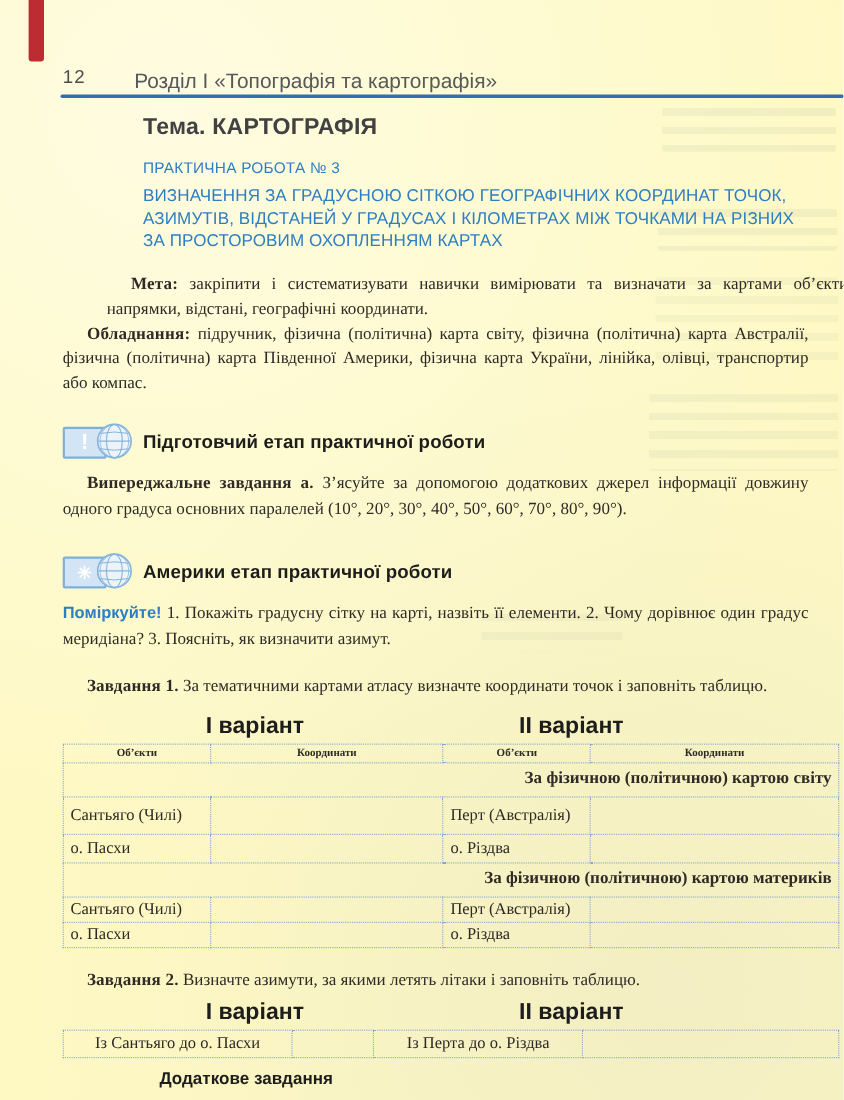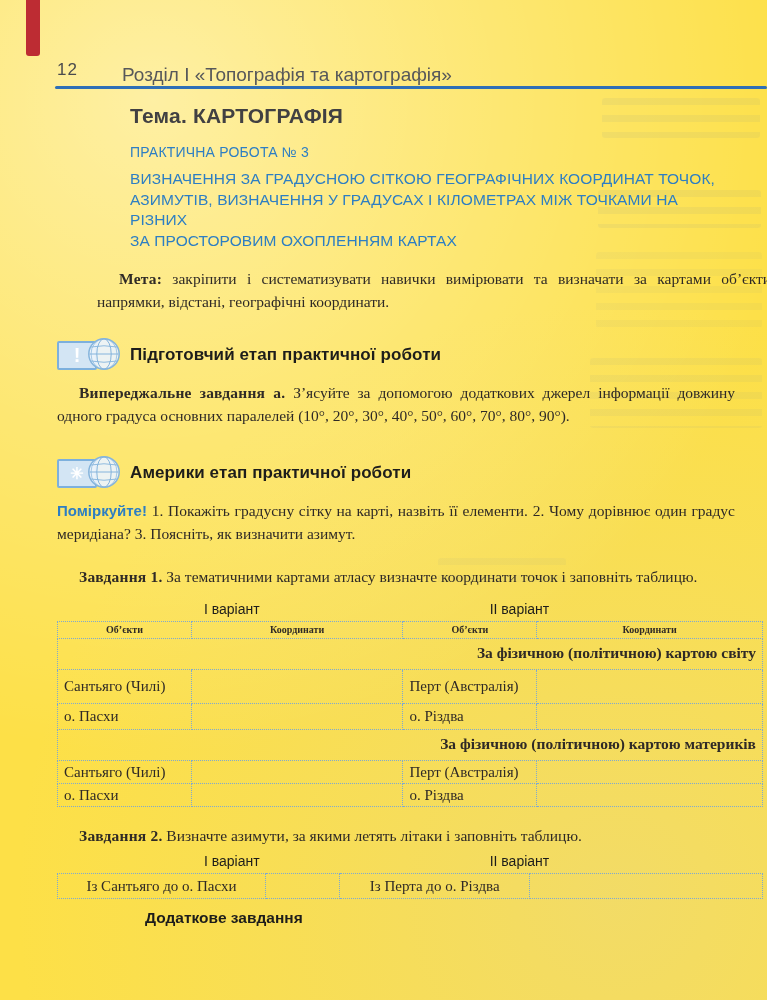--- a/index.html
+++ b/index.html
@@ -1,19 +1,19 @@
 <!DOCTYPE html>
 <html><head>
 <meta charset="utf-8">
 <style>
   html,body{margin:0;padding:0;}
   .page{
     position:relative;
     width:767px;height:1000px;
-    background:#fde047;
+    background:#fef9c3;
     overflow:hidden;
     font-family:"Liberation Serif", serif;
     color:#2f2a26;
   }
   
   .page::before{
     content:"";position:absolute;inset:0;
     background:
       radial-gradient(circle at 20% 10%, rgba(255,255,255,.5), transparent 60%),
       radial-gradient(circle at 80% 90%, rgba(210,205,195,.25), transparent 55%);
@@ -84,21 +84,21 @@
   .pglobe{position:absolute;left:30px;top:0;}
   .sect-title{
     font-family:"Liberation Sans", sans-serif;
     font-size:17px;font-weight:bold;color:#1d1d1b;margin-left:7px;letter-spacing:.1px;
   }
   .sect-para{margin-top:9px;}
   .lead-blue{color:#2d7ec3;font-family:"Liberation Sans", sans-serif;font-weight:bold;font-size:15px;}
   .task-para{margin-top:21px;}
   .variants{
     display:flex;width:706px;margin-top:12px;
-    font-family:"Liberation Sans", sans-serif;font-weight:normal;font-size:14px;color:#1d1d1b;
+    font-family:"Liberation Sans", sans-serif;font-weight:bold;font-size:21px;color:#1d1d1b;
   }
   .variants .v1{flex:0 0 49.5%;text-align:center;}
   .variants .v2{flex:0 0 32%;text-align:center;}
   table{
     border-collapse:collapse;width:706px;table-layout:fixed;margin-top:4px;
   }
   td,th{
     border:1px dotted #7fa9cf;
     font-size:15px;line-height:1.2;
     padding:2px 6px;overflow:hidden;white-space:nowrap;
@@ -135,25 +135,26 @@
     <span class="chapter">Розділ І «Топографія та картографія»</span>
   </div>
   <div class="headrule"></div>
 
   <div class="doc">
 
     <div class="topic">Тема. КАРТОГРАФІЯ</div>
     <div class="worktitle">ПРАКТИЧНА РОБОТА № 3</div>
     <div class="bigheading">
       <div>ВИЗНАЧЕННЯ ЗА ГРАДУСНОЮ СІТКОЮ ГЕОГРАФІЧНИХ КООРДИНАТ ТОЧОК,</div>
-      <div>АЗИМУТІВ, ВИЗНАЧЕННЯ У ГРАДУСАХ І КІЛОМЕТРАХ МІЖ ТОЧКАМИ НА РІЗНИХ</div>
+      <div>АЗИМУТІВ, ВІДСТАНЕЙ У ГРАДУСАХ І КІЛОМЕТРАХ МІЖ ТОЧКАМИ НА РІЗНИХ</div>
       <div>ЗА ПРОСТОРОВИМ ОХОПЛЕННЯМ КАРТАХ</div>
     </div>
 
     <p class="para meta-para"><b>Мета:</b><span> закріпити і систематизувати навички вимірювати та визначати за картами об’єкти, напрямки, відстані, географічні координати.</span></p>
+    <p class="para"><b>Обладнання:</b><span> підручник, фізична (політична) карта світу, фізична (політична) карта Австралії, фізична (політична) карта Південної Америки, фізична карта України, лінійка, олівці, транспортир або компас.</span></p>
 
     <div class="sect">
       <span class="picon">
         <span class="psquare excl">!</span>
         <svg class="pglobe" width="34" height="34" viewBox="0 0 34 34">
           <circle cx="17" cy="17" r="15.2" fill="#ecf3fa" fill-opacity="0.95" stroke="#85b4dc" stroke-width="1.5"></circle>
           <ellipse cx="17" cy="17" rx="7.2" ry="15.2" fill="none" stroke="#85b4dc" stroke-width="1"></ellipse>
           <ellipse cx="17" cy="17" rx="13" ry="15.2" fill="none" stroke="#85b4dc" stroke-width="0.7"></ellipse>
           <path d="M2.5 17 L31.5 17" stroke="#85b4dc" stroke-width="1" fill="none"></path>
           <path d="M4 10 Q17 7.5 30 10" stroke="#85b4dc" stroke-width="0.9" fill="none"></path>

